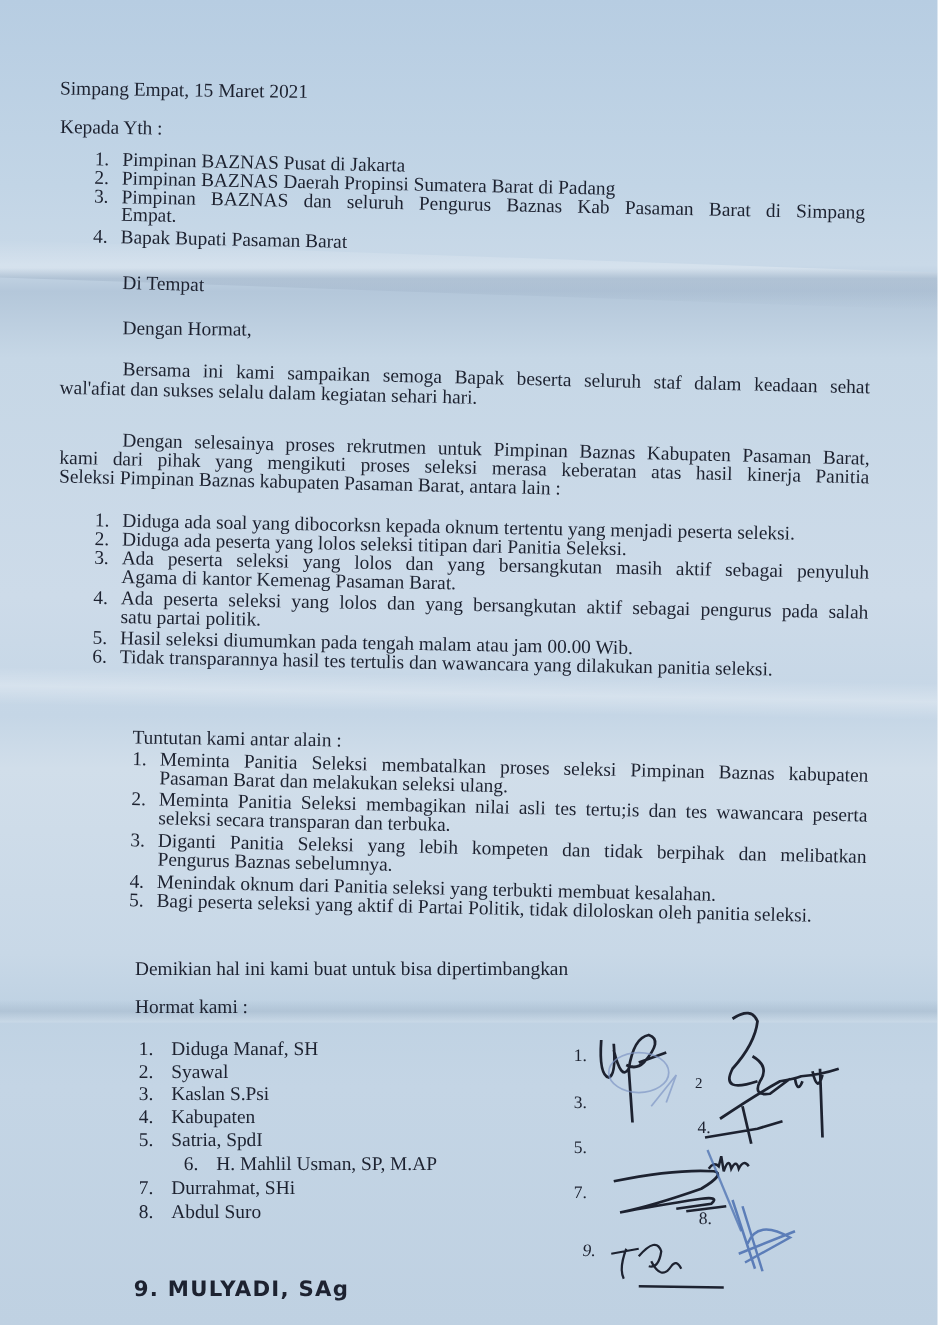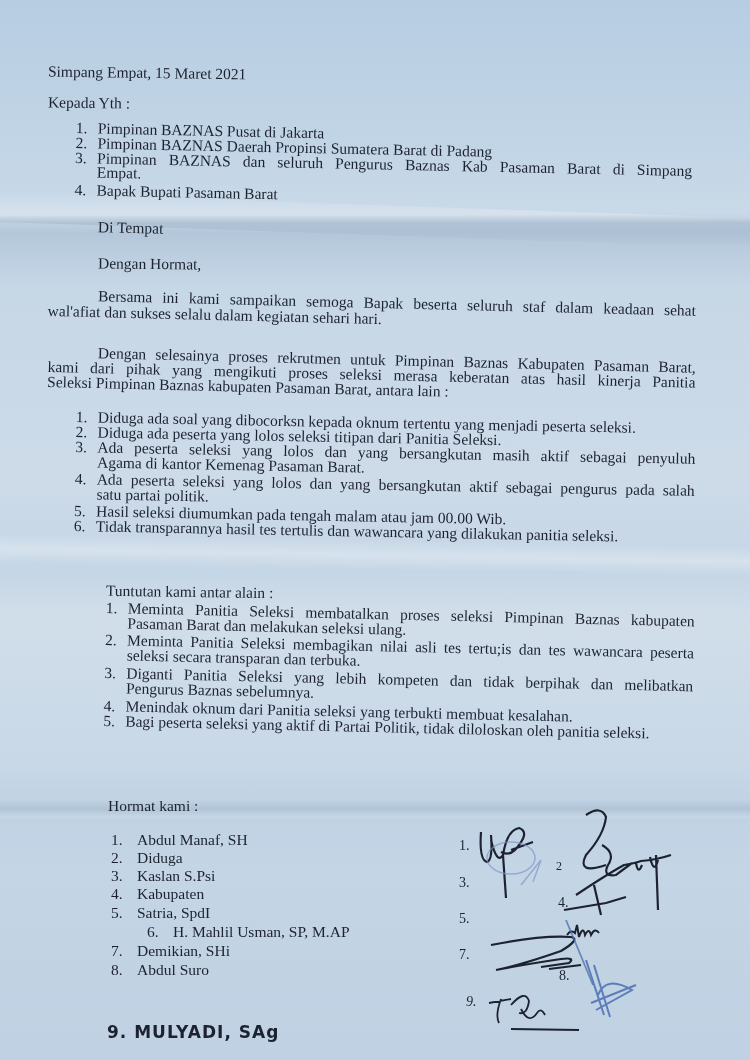--- a/index.html
+++ b/index.html
@@ -168,30 +168,31 @@
     </div>
     <div class="ol-row" style="left:127px; top:679px;">Pengurus Baznas sebelumnya.</div>
     <div class="ol-row" style="left:105px; top:697px;">
       <span class="num">4.</span><span>Menindak oknum dari Panitia seleksi yang terbukti membuat kesalahan.</span>
     </div>
     <div class="ol-row" style="left:105px; top:712px;">
       <span class="num">5.</span><span>Bagi peserta seleksi yang aktif di Partai Politik, tidak diloloskan oleh panitia seleksi.</span>
     </div>
   </div>
 
+  <div class="abs" style="left:107px; top:767px;">Demikian hal ini kami buat untuk bisa dipertimbangkan</div>
   <div class="abs" style="left:107px; top:797px;">Hormat kami :</div>
 
   <div>
-    <div class="ol-row" style="left:110px; top:831px;"><span class="num" style="width:26px">1.</span><span>Abdul Manaf, SH</span></div>
-    <div class="ol-row" style="left:110px; top:849px;"><span class="num" style="width:26px">2.</span><span>Diduga</span></div>
+    <div class="ol-row" style="left:110px; top:831px;"><span class="num" style="width:26px">1.</span><span>Diduga Manaf, SH</span></div>
+    <div class="ol-row" style="left:110px; top:849px;"><span class="num" style="width:26px">2.</span><span>Syawal</span></div>
     <div class="ol-row" style="left:110px; top:867px;"><span class="num" style="width:26px">3.</span><span>Kaslan S.Psi</span></div>
     <div class="ol-row" style="left:110px; top:885px;"><span class="num" style="width:26px">4.</span><span>Kabupaten</span></div>
     <div class="ol-row" style="left:110px; top:904px;"><span class="num" style="width:26px">5.</span><span>Satria, SpdI</span></div>
     <div class="ol-row" style="left:110px; top:923px;margin-left:36px;"><span class="num" style="width:26px">6.</span><span>H. Mahlil Usman, SP, M.AP</span></div>
-    <div class="ol-row" style="left:110px; top:942px;"><span class="num" style="width:26px">7.</span><span>Demikian, SHi</span></div>
+    <div class="ol-row" style="left:110px; top:942px;"><span class="num" style="width:26px">7.</span><span>Durrahmat, SHi</span></div>
     <div class="ol-row" style="left:110px; top:961px;"><span class="num" style="width:26px">8.</span><span>Abdul Suro</span></div>
     <div class="abs handwritten" style="left:106px; top:985px; font-size:17px;">9. MULYADI, SAg</div>
   </div>
 
   <div class="sig-label" style="left:458px; top:837px;">1.</div>
   <div class="sig-label" style="left:555px; top:858px; font-size:12px;">2</div>
   <div class="sig-label" style="left:458px; top:874px;">3.</div>
   <div class="sig-label" style="left:557px; top:894px;">4.</div>
   <div class="sig-label" style="left:458px; top:910px;">5.</div>
   <div class="sig-label" style="left:458px; top:946px;">7.</div>

